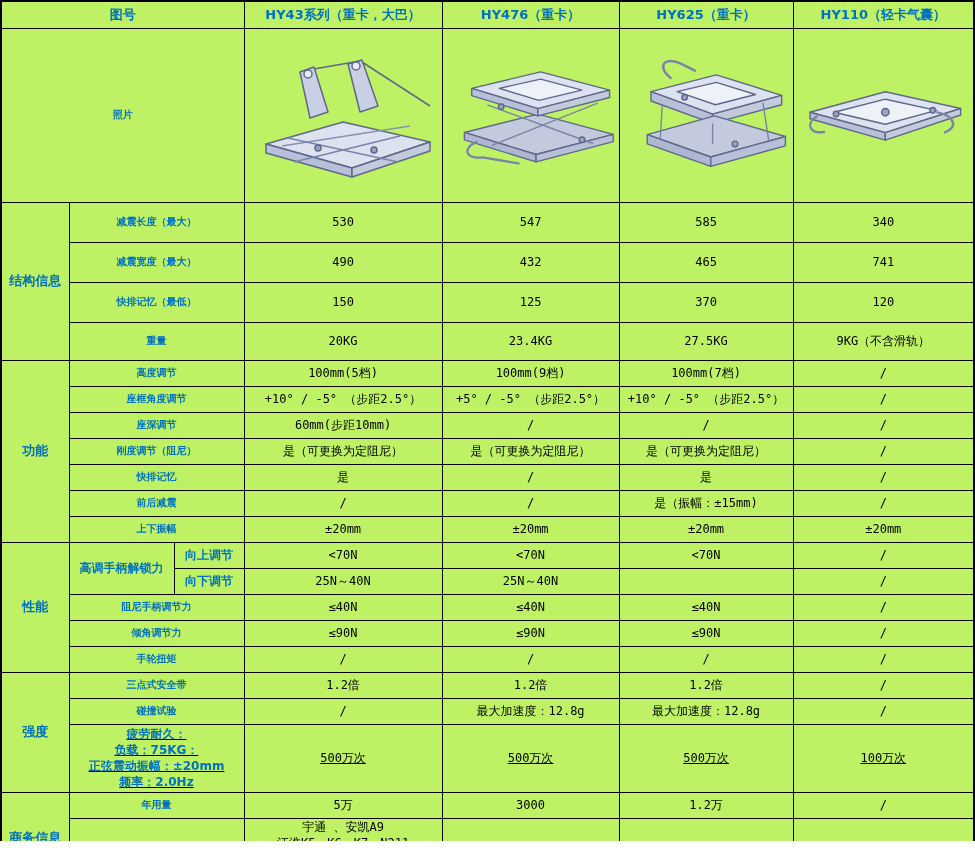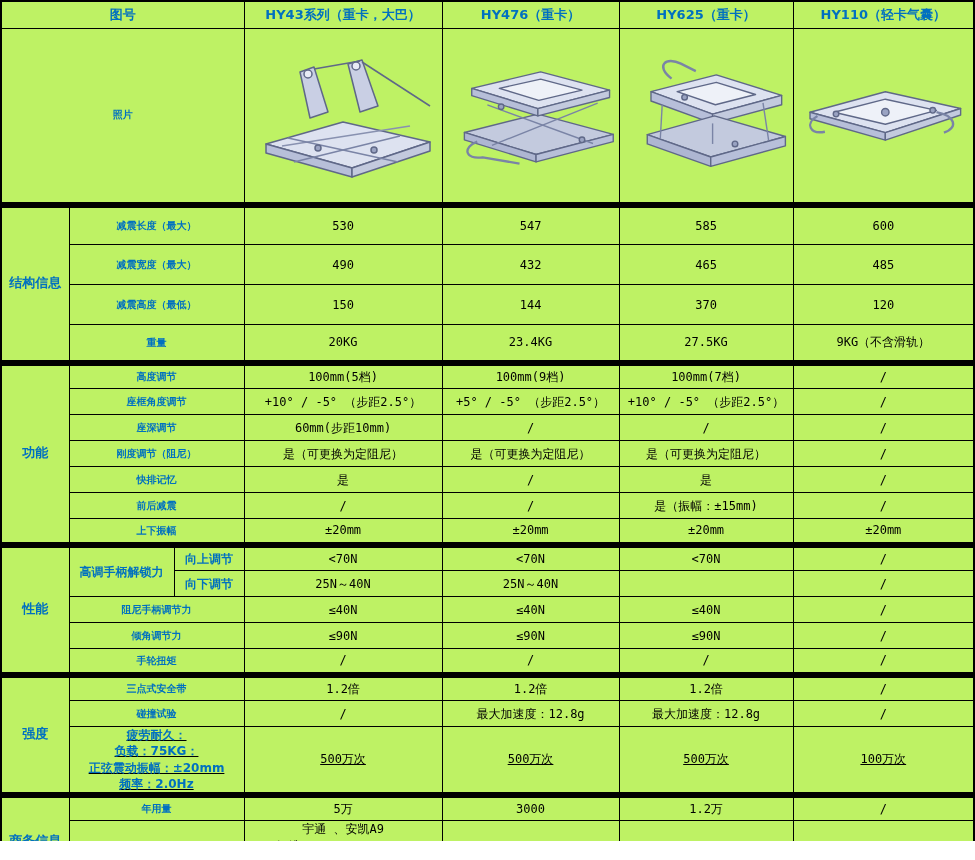--- a/index.html
+++ b/index.html
@@ -1,22 +1,22 @@
 <!DOCTYPE html>
 <html><head>
 <meta charset="utf-8">
 <style>
   html,body{margin:0;padding:0;background:#fff;}
   .sheet{width:975px;height:841px;background:#bef264;font-family:"DejaVu Sans",sans-serif;position:relative;}
   table.spec{border-collapse:collapse;table-layout:fixed;width:973px;border:2px solid #000;}
   table.spec td{border:1px solid #000;text-align:center;vertical-align:middle;padding:0 3px;white-space:pre-line;overflow:hidden;line-height:1.35;}
-  tr.sec>td{border-top:6px solid #000000;}
+  tr.sec>td{border-top:1px solid #000000;}
   .hdr{color:#0070C0;font-weight:bold;font-size:13px;font-family:"DejaVu Sans",sans-serif;}
   .lbl{color:#0070C0;font-weight:bold;font-size:10px;}
-  .grp{color:#0070C0;font-weight:bold;font-size:13px;font-family:Liberation Mono, monospace;}
+  .grp{color:#0070C0;font-weight:bold;font-size:13px;}
   .val{color:#000;font-size:12px;font-family:"DejaVu Sans Mono","DejaVu Sans",monospace;}
   .small-lbl{font-size:12px;}
   .r-header{height:27px;}
   .r-photo{height:136px;}
   .r-struct{height:40px;}
   .r-struct4{height:38px;}
   .r-std{height:26px;}
   .r-fatigue{height:68px;text-decoration:underline;}
   .r-vehicle{height:62px;}
   .photo-cell{vertical-align:middle;}
@@ -121,33 +121,33 @@
       </svg>
     </td>
   </tr>
 
   <tr class="r-struct sec">
     <td rowspan="4" class="grp">结构信息</td>
     <td colspan="2" class="lbl">减震长度（最大）</td>
     <td class="val">530</td>
     <td class="val">547</td>
     <td class="val">585</td>
-    <td class="val">600</td>
+    <td class="val">340</td>
   </tr>
   <tr class="r-struct">
     <td colspan="2" class="lbl">减震宽度（最大）</td>
     <td class="val">490</td>
     <td class="val">432</td>
     <td class="val">465</td>
-    <td class="val">485</td>
+    <td class="val">741</td>
   </tr>
   <tr class="r-struct">
-    <td colspan="2" class="lbl">减震高度（最低）</td>
+    <td colspan="2" class="lbl">快排记忆（最低）</td>
     <td class="val">150</td>
-    <td class="val">144</td>
+    <td class="val">125</td>
     <td class="val">370</td>
     <td class="val">120</td>
   </tr>
   <tr class="r-struct4">
     <td colspan="2" class="lbl">重量</td>
     <td class="val">20KG</td>
     <td class="val">23.4KG</td>
     <td class="val">27.5KG</td>
     <td class="val">9KG（不含滑轨）</td>
   </tr>

